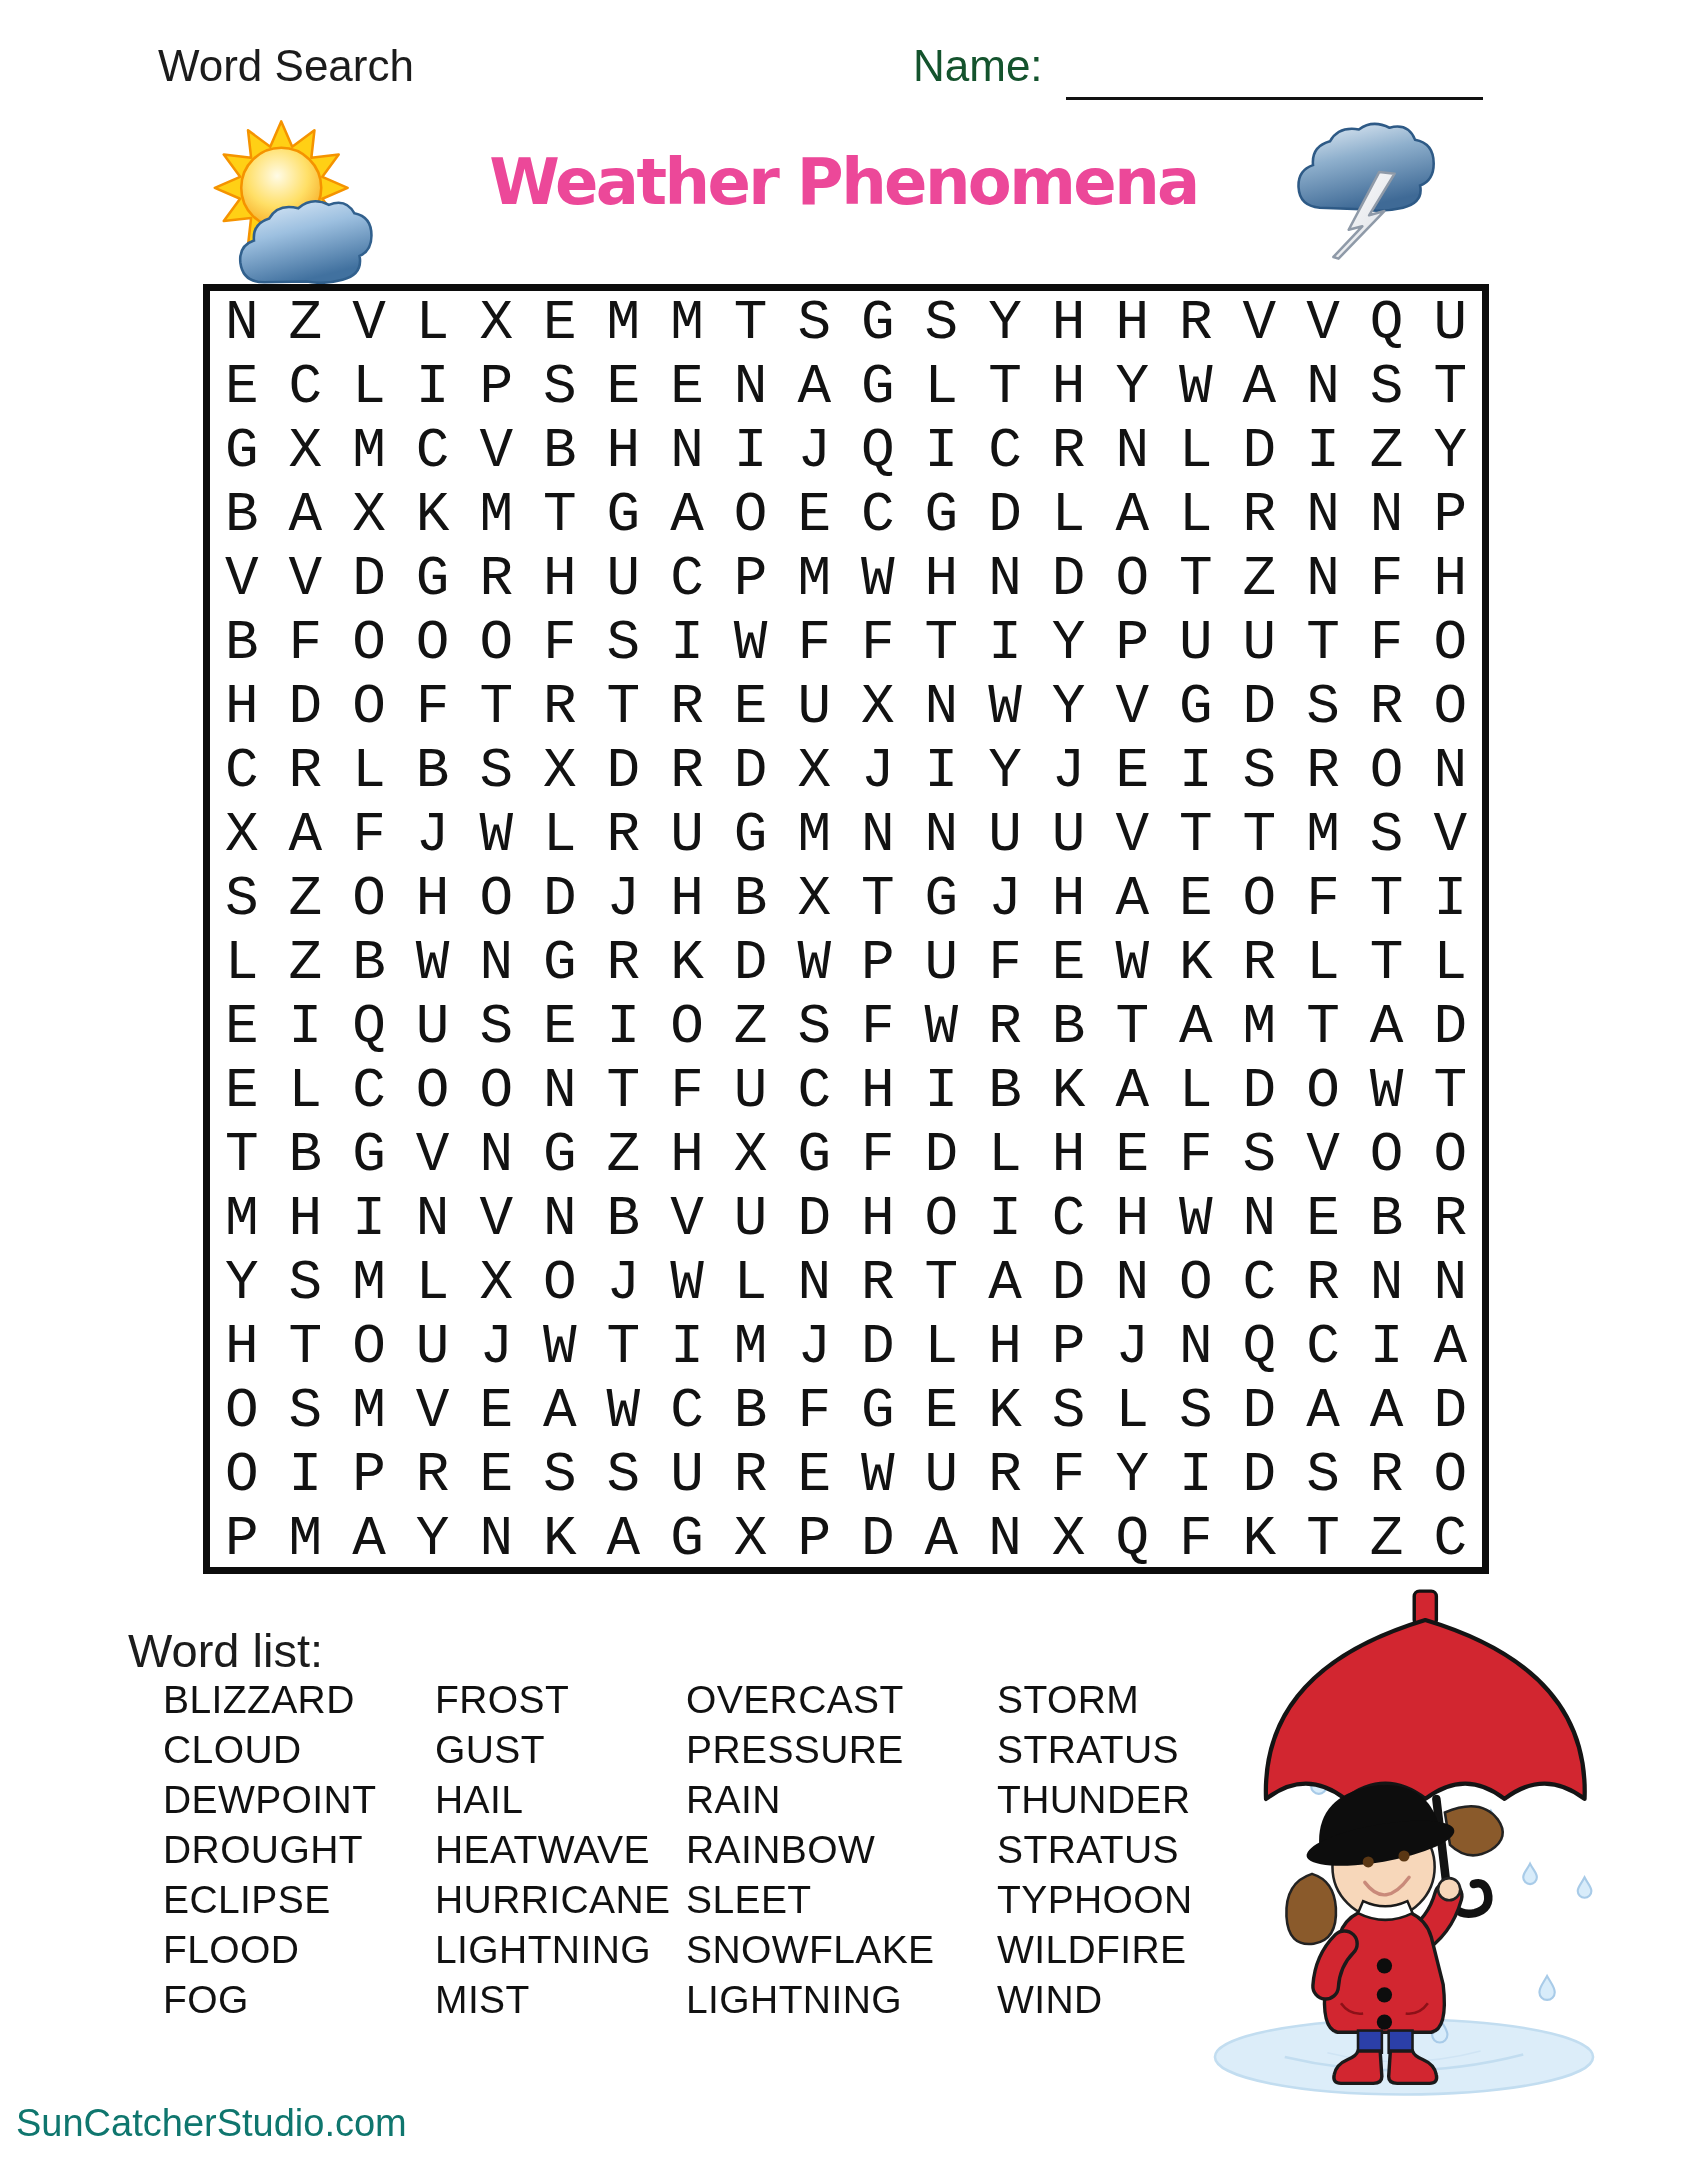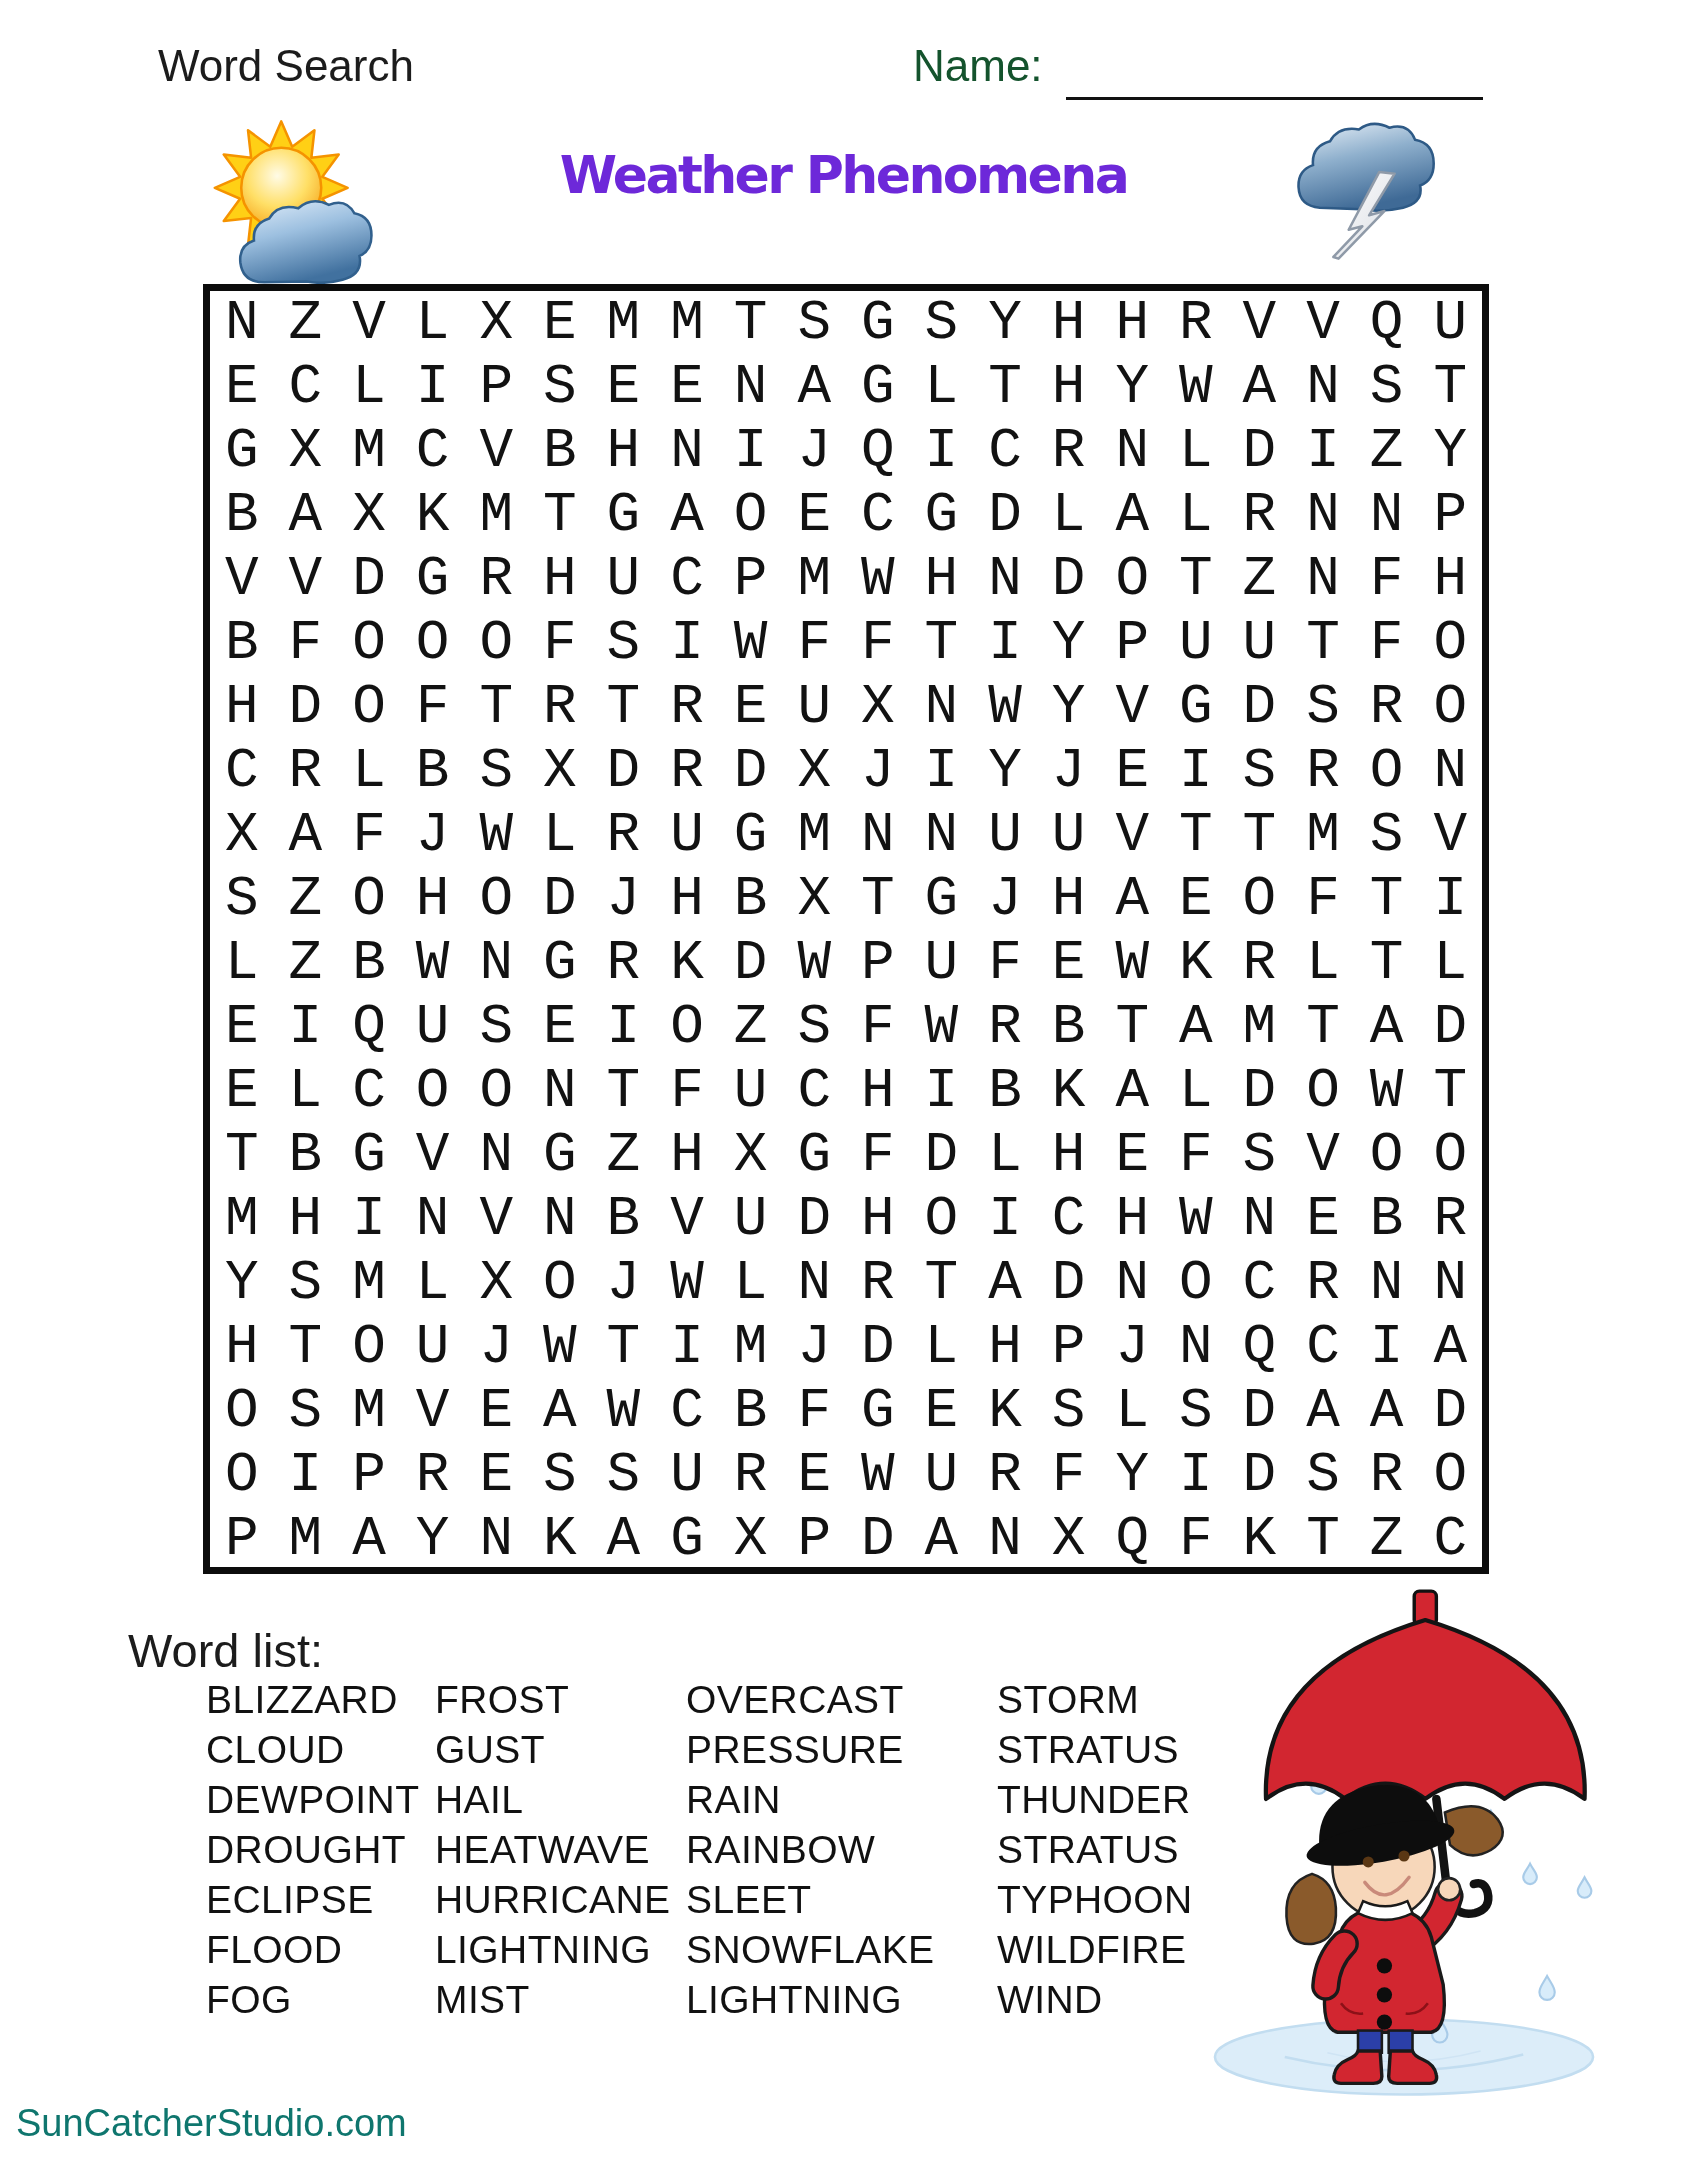--- a/index.html
+++ b/index.html
@@ -9,36 +9,36 @@
   }
   .hdr-type { position:absolute; left:158px; top:41px; font-size:44px; color:#1c1c1c; }
   .hdr-name { position:absolute; left:913px; top:41px; font-size:44px; color:#14532d; }
   .name-line { position:absolute; left:1066px; top:97px; width:417px; height:0; border-top:3.4px solid #111; }
 
   .icon-sun   { position:absolute; left:196px;  top:118px; }
   .icon-storm { position:absolute; left:1279px; top:119px; }
 
   .title {
     position:absolute; left:392px; top:145px; width:903px; text-align:center;
-    font-family:"DejaVu Sans", sans-serif; font-weight:800; font-size:52px;
-    letter-spacing:-2.6px; color:#6d28d9; white-space:nowrap;
+    font-family:"DejaVu Sans", sans-serif; font-weight:800; font-size:64px;
+    letter-spacing:-2.6px; color:#ec4899; white-space:nowrap;
   }
 
   .grid-box {
     position:absolute; left:203px; top:284px; width:1286px; height:1290px;
     border:7.7px solid #0c0c0c; box-sizing:border-box;
     display:grid; grid-template-columns:repeat(20,1fr); grid-template-rows:repeat(20,1fr);
     font-family:"Liberation Mono","DejaVu Sans Mono",monospace; font-size:56px;
   }
   .grid-box .cell { display:flex; align-items:center; justify-content:center; color:#121212; }
 
   .wl-heading { position:absolute; left:128px; top:1615px; font-size:47px; color:#1c1c1c;margin-top:8px; }
   .wl-col { position:absolute; top:1675px; margin:0; padding:0; list-style:none; font-size:39px; color:#111; }
   .wl-col li { height:50px; display:flex; align-items:center; letter-spacing:0.4px; }
-  .wl-col.c1 { left:163px;margin-left:43px; }
+  .wl-col.c1 { left:163px; }
   .wl-col.c2 { left:435px; }
   .wl-col.c3 { left:686px; }
   .wl-col.c4 { left:997px; }
 
   .girl { position:absolute; left:1191px; top:1586px; }
 
   .footer {
     position:absolute; left:16px; top:2102px; width:100%; 
     font-size:38px; color:#0f766e;
   }

